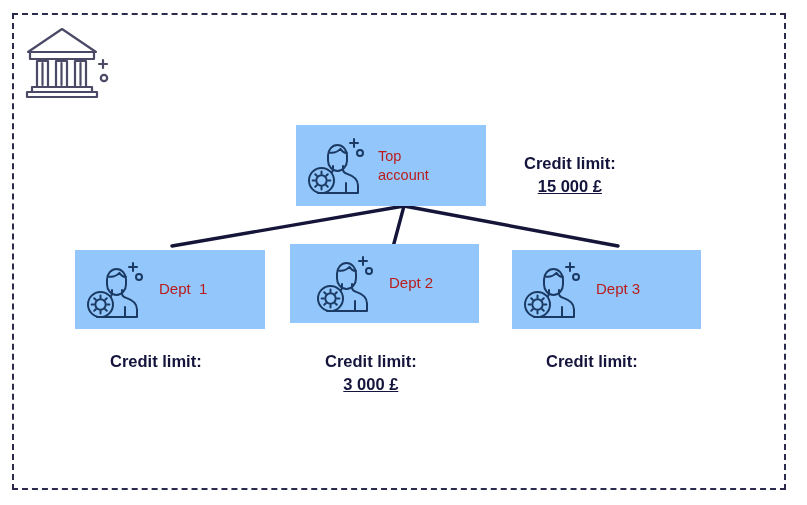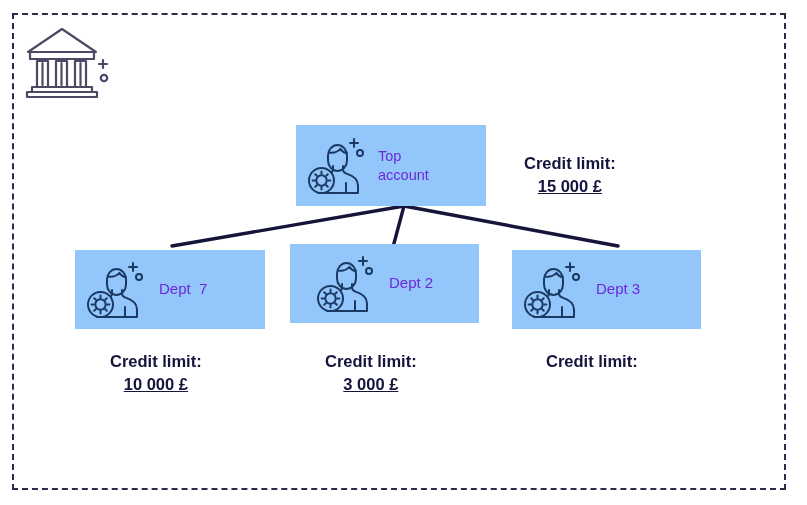--- a/index.html
+++ b/index.html
@@ -52,21 +52,21 @@
     align-items: center;
     box-sizing: border-box;
   }
   .acct-icon {
     width: 66px;
     height: 62px;
     flex: 0 0 auto;
     margin-left: 10px;
   }
   .acct-label {
-    color: #6d28d9;
+    color: #b91c1c;
     font-size: 15px;
     line-height: 1.25;
     margin-left: 8px;
     white-space: pre-wrap;
   }
   #box-top {
     left: 296px;
     top: 125px;
     width: 190px;
     height: 81px;
@@ -177,21 +177,21 @@
         <path d="M27 31v3.5c0 2.4-1.7 3.6-4.2 4.4-6.8 2.2-10.8 5.6-10.8 11.6V58h40V50.5c0-6-4-9.4-10.8-11.6-2.5-.8-4.2-2-4.2-4.4V31"></path>
         <line x1="40" y1="48" x2="40" y2="58"></line>
         <circle cx="15.5" cy="45.5" r="12.5" fill="#93c7fb"></circle>
         <circle cx="15.5" cy="45.5" r="5.2"></circle>
         <path d="M15.5 36.6v2.3M15.5 52.1v2.3M6.6 45.5h2.3M22.1 45.5h2.3M9.2 39.2l1.6 1.6M20.2 50.2l1.6 1.6M21.8 39.2l-1.6 1.6M10.8 50.2l-1.6 1.6"></path>
         <line x1="48" y1="4" x2="48" y2="12"></line>
         <line x1="44" y1="8" x2="52" y2="8"></line>
         <circle cx="54" cy="18" r="3"></circle>
       </svg>
     </div>
-    <div class="acct-label">Dept  7</div>
+    <div class="acct-label">Dept  1</div>
   </div>
 
   <div class="acct-box" id="box-d2">
     <div class="acct-icon">
       <svg viewBox="0 0 66 62" width="66" height="62" fill="none" stroke="#1b3a63" stroke-width="2" stroke-linejoin="round" stroke-linecap="round">
         <path d="M22 20.5a9.5 10.5 0 1 1 19 0v5a9.5 10.5 0 0 1-19 0z"></path>
         <path d="M23 17.5c3.5 .6 8.5-.4 11.5-3.6 1.6 2.6 4 3.9 6.4 4.2"></path>
         <path d="M27 31v3.5c0 2.4-1.7 3.6-4.2 4.4-6.8 2.2-10.8 5.6-10.8 11.6V58h40V50.5c0-6-4-9.4-10.8-11.6-2.5-.8-4.2-2-4.2-4.4V31"></path>
         <line x1="40" y1="48" x2="40" y2="58"></line>
         <circle cx="15.5" cy="45.5" r="12.5" fill="#93c7fb"></circle>
@@ -223,21 +223,20 @@
     <div class="acct-label">Dept 3</div>
   </div>
 
   <div class="limit" id="limit-top">
     <span>Credit limit:</span>
     <span class="limit-value">15 000 £</span>
   </div>
 
   <div class="limit" id="limit-d1">
     <span>Credit limit:</span>
-    <span class="limit-value">10 000 £</span>
   </div>
 
   <div class="limit" id="limit-d2">
     <span>Credit limit:</span>
     <span class="limit-value">3 000 £</span>
   </div>
 
   <div class="limit" id="limit-d3">
     <span>Credit limit:</span>
   </div>

